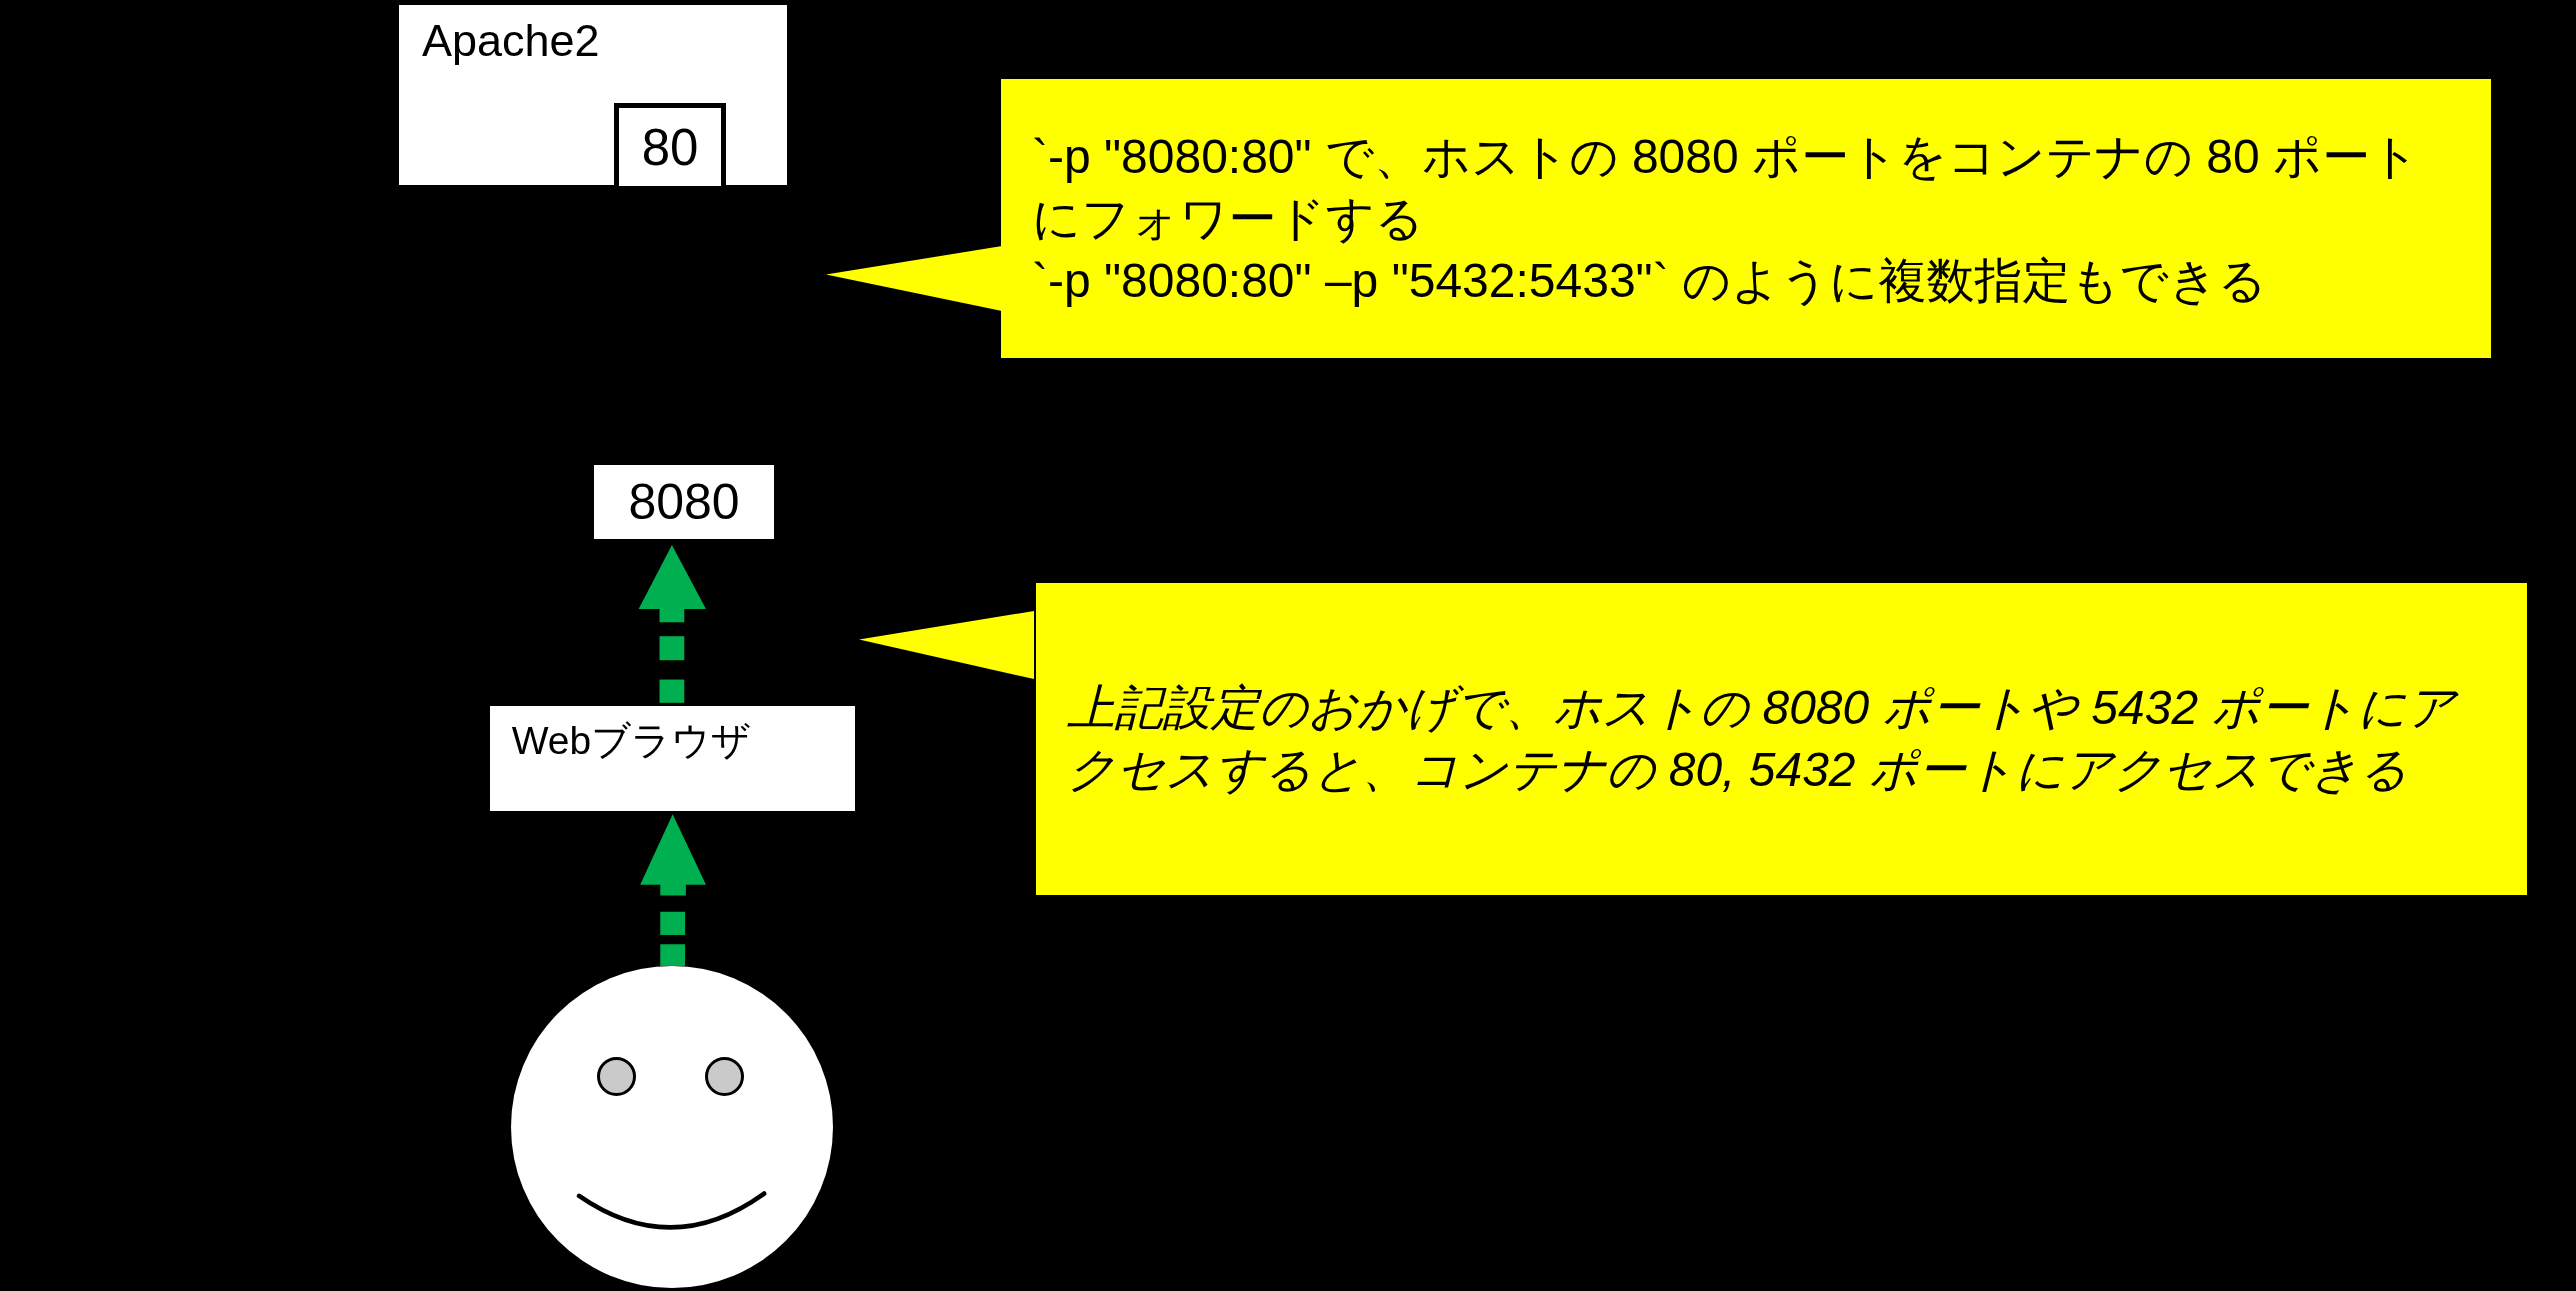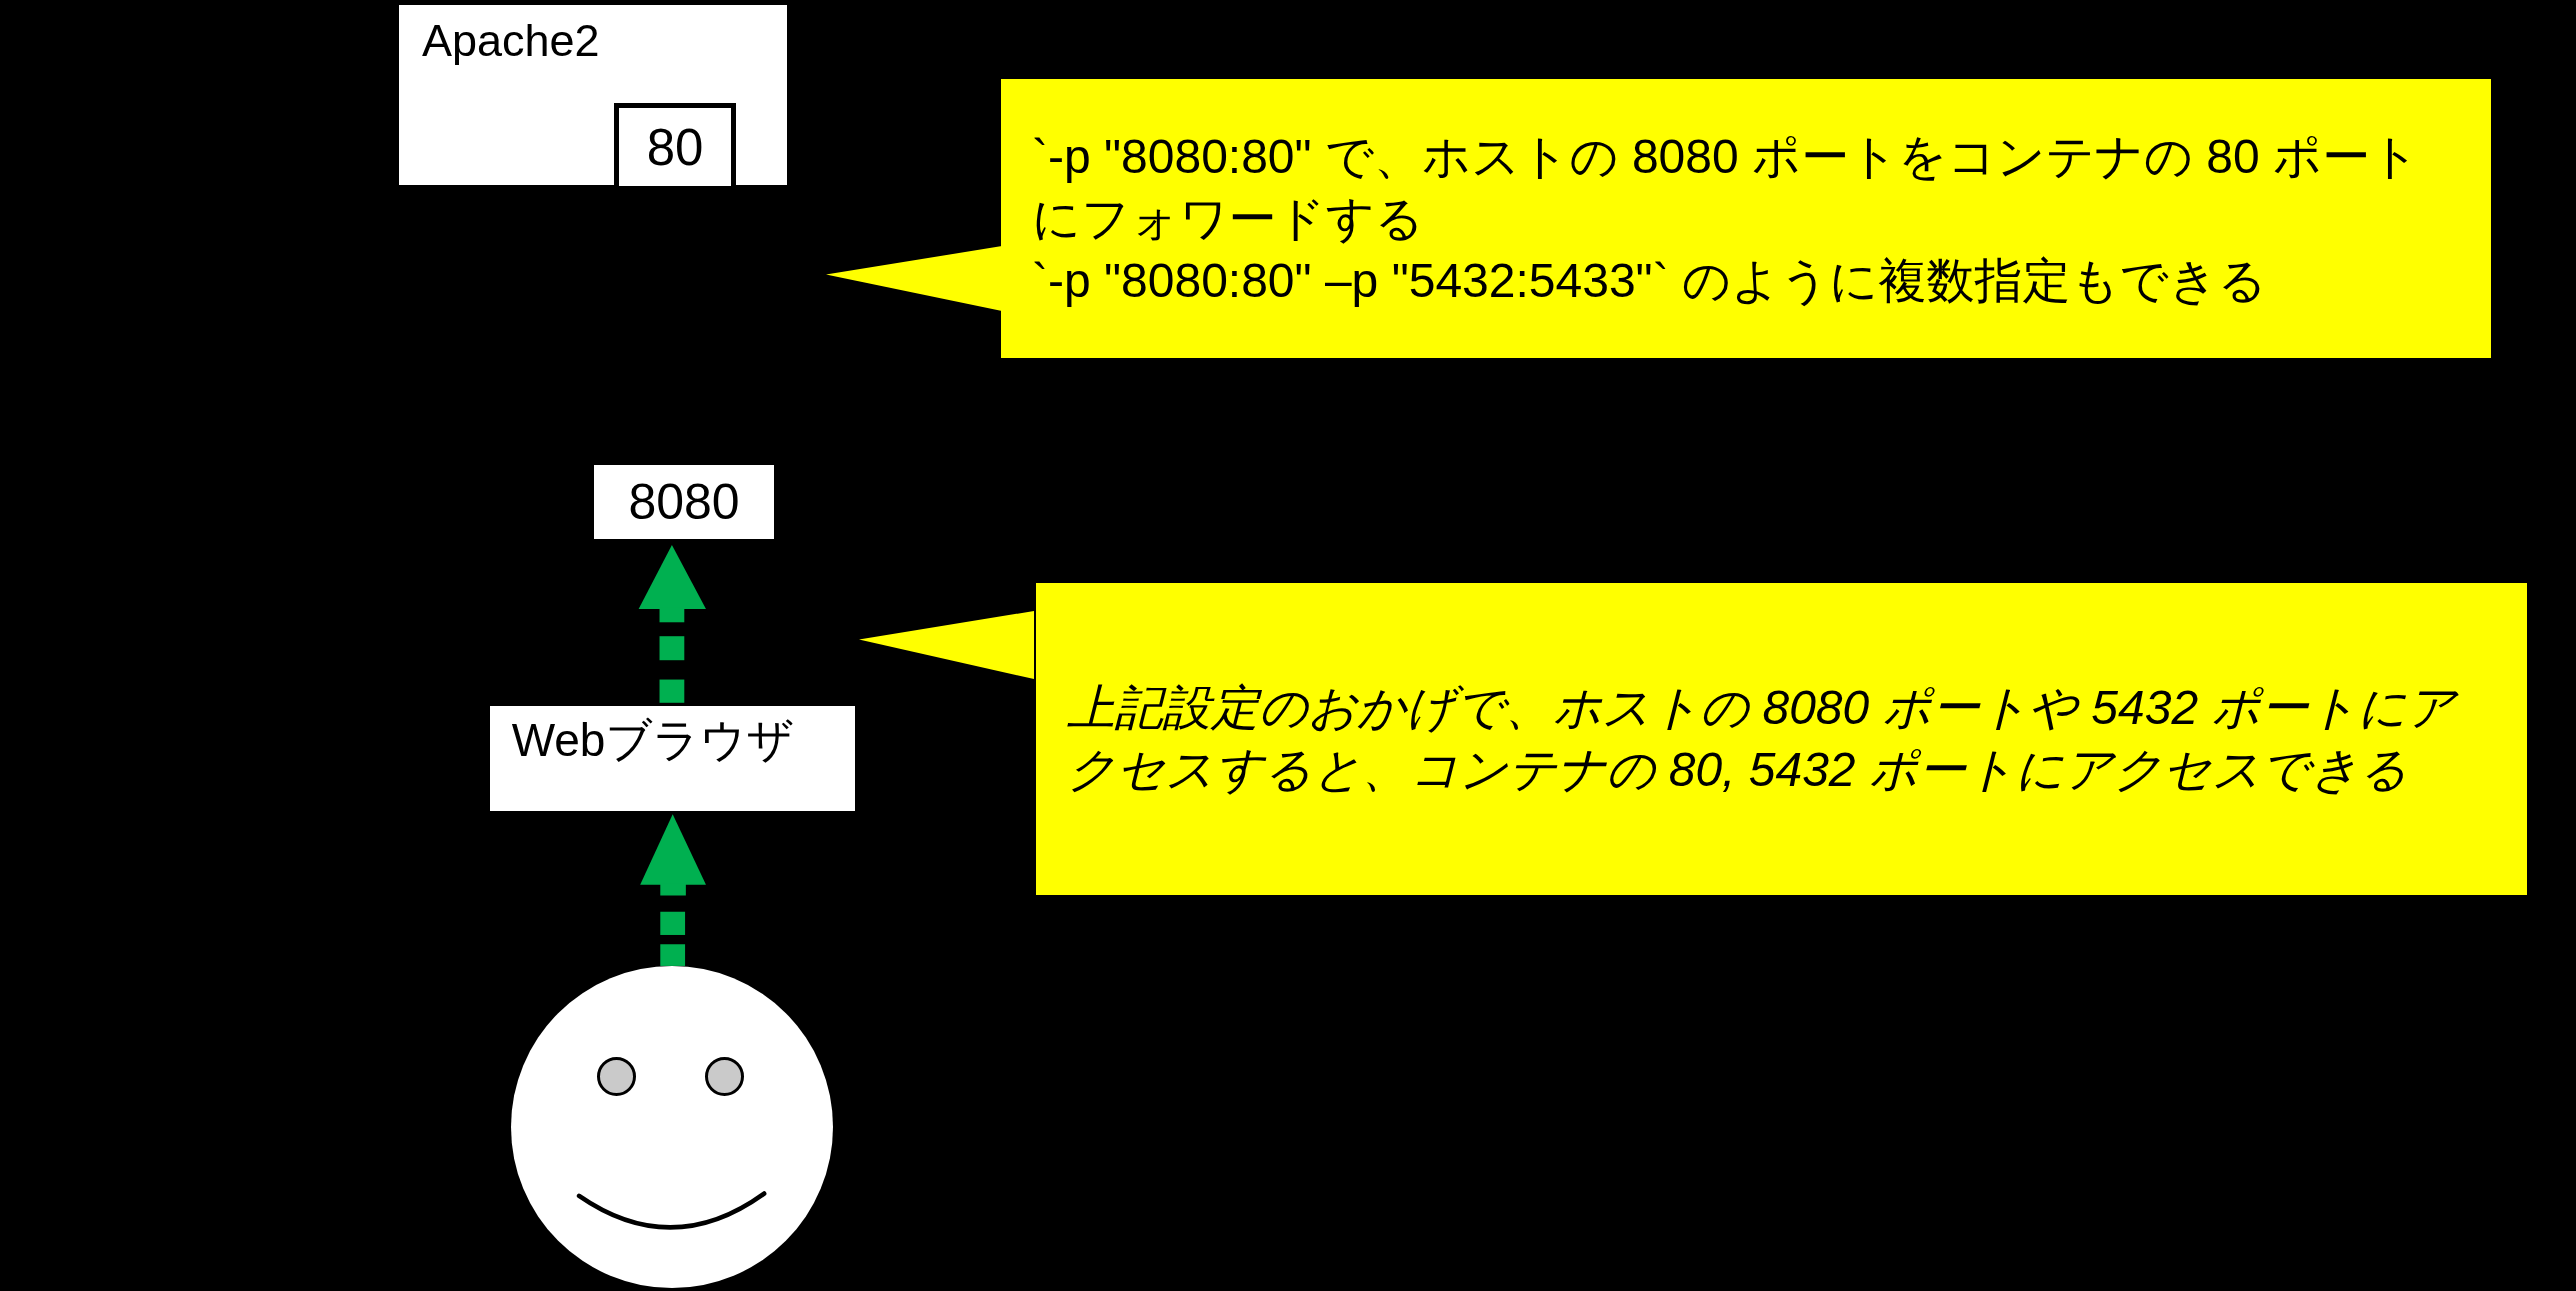--- a/index.html
+++ b/index.html
@@ -7,33 +7,33 @@
     position:relative; width:2576px; height:1291px;
     background:#000000; overflow:hidden;
     font-family:"Liberation Sans", sans-serif; color:#000;
   }
   .whitebox { position:absolute; background:#ffffff; }
 
   
   .apache-box   { left:399px; top:5.4px; width:388px; height:180px; }
   .apache-label { position:absolute; left:23px; top:10.8px; font-size:45px; line-height:50px; white-space:nowrap; }
   .port80-box {
-    position:absolute; left:614px; top:103px; width:122px; height:88px;
+    position:absolute; left:614px; top:103px; width:112px; height:88px;
     background:#ffffff; border:5.4px solid #000; box-sizing:border-box;
     display:flex; align-items:center; justify-content:center;
     font-size:51px;
   }
 
   
   .port8080-box {
     left:594px; top:465px; width:180px; height:74px;
     display:flex; align-items:center; justify-content:center; font-size:50px;
   }
   .browser-box { left:490px; top:706px; width:365px; height:105px; }
-  .browser-label { position:absolute; left:21.7px; top:7.7px; font-size:46px; line-height:53px; white-space:nowrap; }
+  .browser-label { position:absolute; left:21.7px; top:7.7px; font-size:39px; line-height:53px; white-space:nowrap; }
 
   
   .bubble {
     position:absolute; background:#FFFF00;
     display:flex; flex-direction:column; justify-content:center;
     box-sizing:border-box;
   }
   .bubble .line { font-size:48px; line-height:62px; white-space:nowrap; }
   .bubble-1 { left:1001px; top:79px; width:1490px; height:279px; padding-left:31px; }
   .bubble-2 { left:1036px; top:583px; width:1491px; height:312px; padding-left:31px;font-style:italic; }

